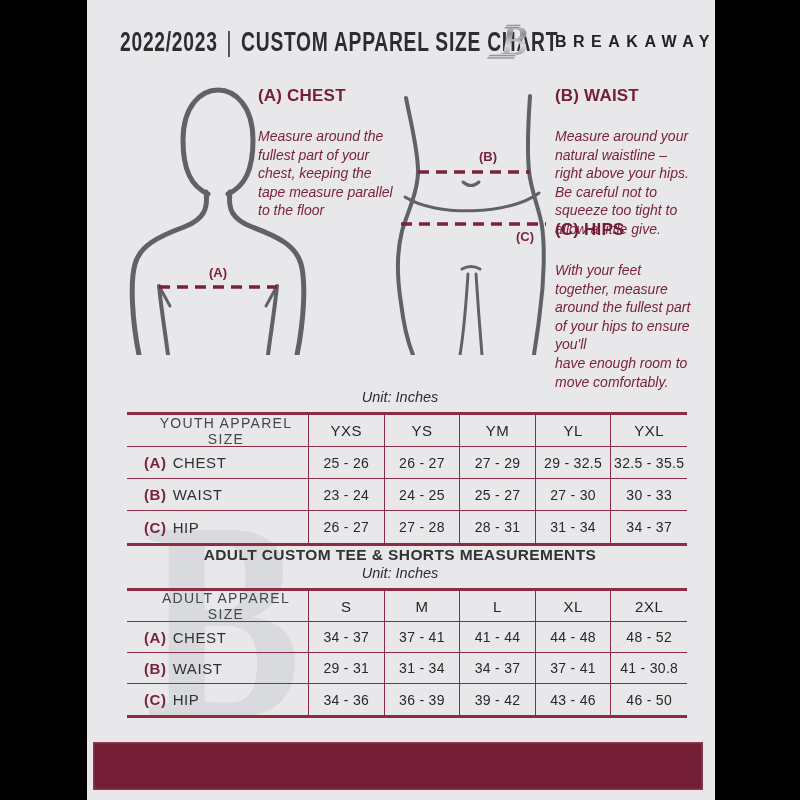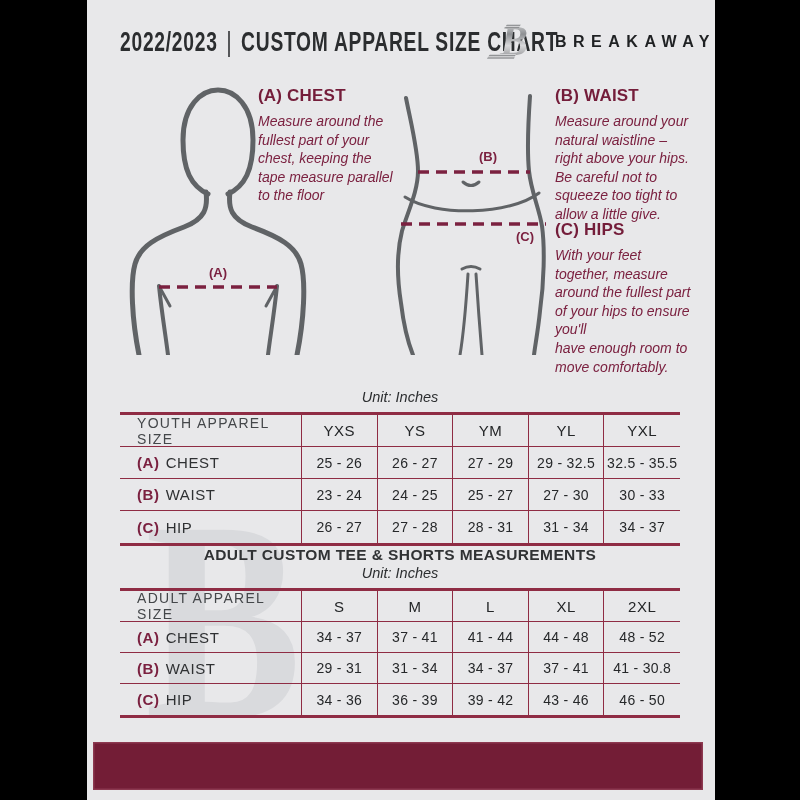--- a/index.html
+++ b/index.html
@@ -39,34 +39,34 @@
   .o5{stroke-width:5;} .o4{stroke-width:4;} .o3{stroke-width:3;}
   .dash{stroke:var(--maroon);stroke-width:3.5;stroke-dasharray:11 7;fill:none;}
   .dlabel{fill:var(--maroon);font:700 13px "Liberation Sans",sans-serif;}
 
   
   .instr{position:absolute;z-index:2;color:var(--maroon);}
   .instr-a{left:171px;top:86px;width:168px;}
   .instr-b{left:468px;top:86px;width:160px;}
   .instr-c{left:468px;top:220px;width:168px;}
   .instr h3{font-size:17px;font-weight:700;letter-spacing:0.2px;color:#741d3a;}
-  .instr p{margin-top:6px;font-style:italic;font-size:14px;line-height:1.33;white-space:pre-line;}
+  .instr p{margin-top:21px;font-style:italic;font-size:14px;line-height:1.33;white-space:pre-line;}
 
   
   .sec-title{position:absolute;left:33px;width:560px;text-align:center;
     font-size:15.5px;font-weight:700;letter-spacing:0.4px;color:#303234;z-index:2;}
   .sec-unit{position:absolute;left:33px;width:560px;text-align:center;
     font-size:14.5px;font-style:italic;font-weight:500;color:#2c2e30;z-index:2;}
   .yt-title{top:370px;} .yt-unit{top:389px;}
   .at-title{top:546px;} .at-unit{top:565px;}
 
   
-  .sizetable{position:absolute;left:33px;width:560px;display:grid;
+  .sizetable{position:absolute;left:40px;width:560px;display:grid;
     grid-template-columns:182px repeat(5,1fr);
-    border-top:3px solid var(--tborder);border-bottom:3px solid var(--tborder);z-index:2;}
+    border-top:3px solid var(--tborder);border-bottom:3px solid var(--tborder);z-index:2;text-align:center;}
   .yt-table{top:412px;} .at-table{top:588px;}
   .row{display:contents;}
   .td{border-right:1.6px solid var(--tborder);border-bottom:1.6px solid var(--tborder);
     display:flex;align-items:center;justify-content:center;height:32px;
     font-size:14px;color:#26282a;letter-spacing:0.3px;background:transparent;}
   .at-table .td{height:31px;}
   .row .td:last-child{border-right:none;}
   .row:last-child .td{border-bottom:none;}
   .td.first{justify-content:flex-start;padding-left:17px;}
   .td.colhead{font-size:14px;font-weight:500;letter-spacing:1.3px;color:#44474a;}

